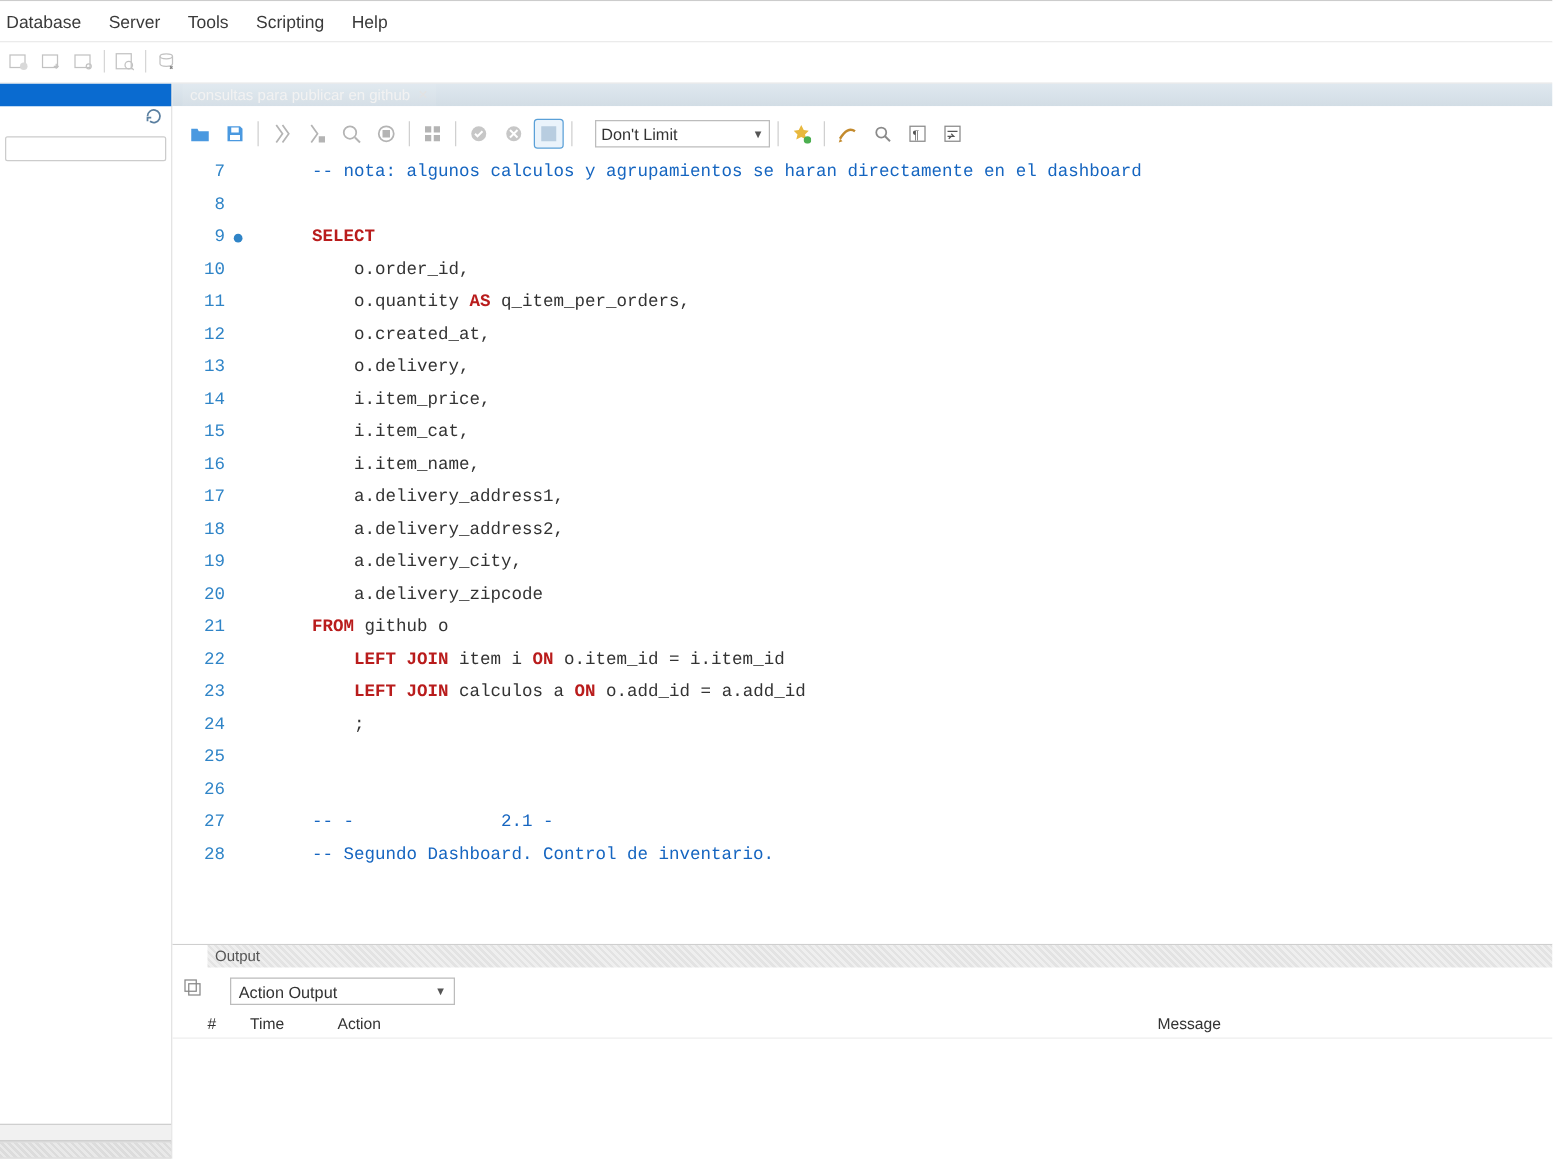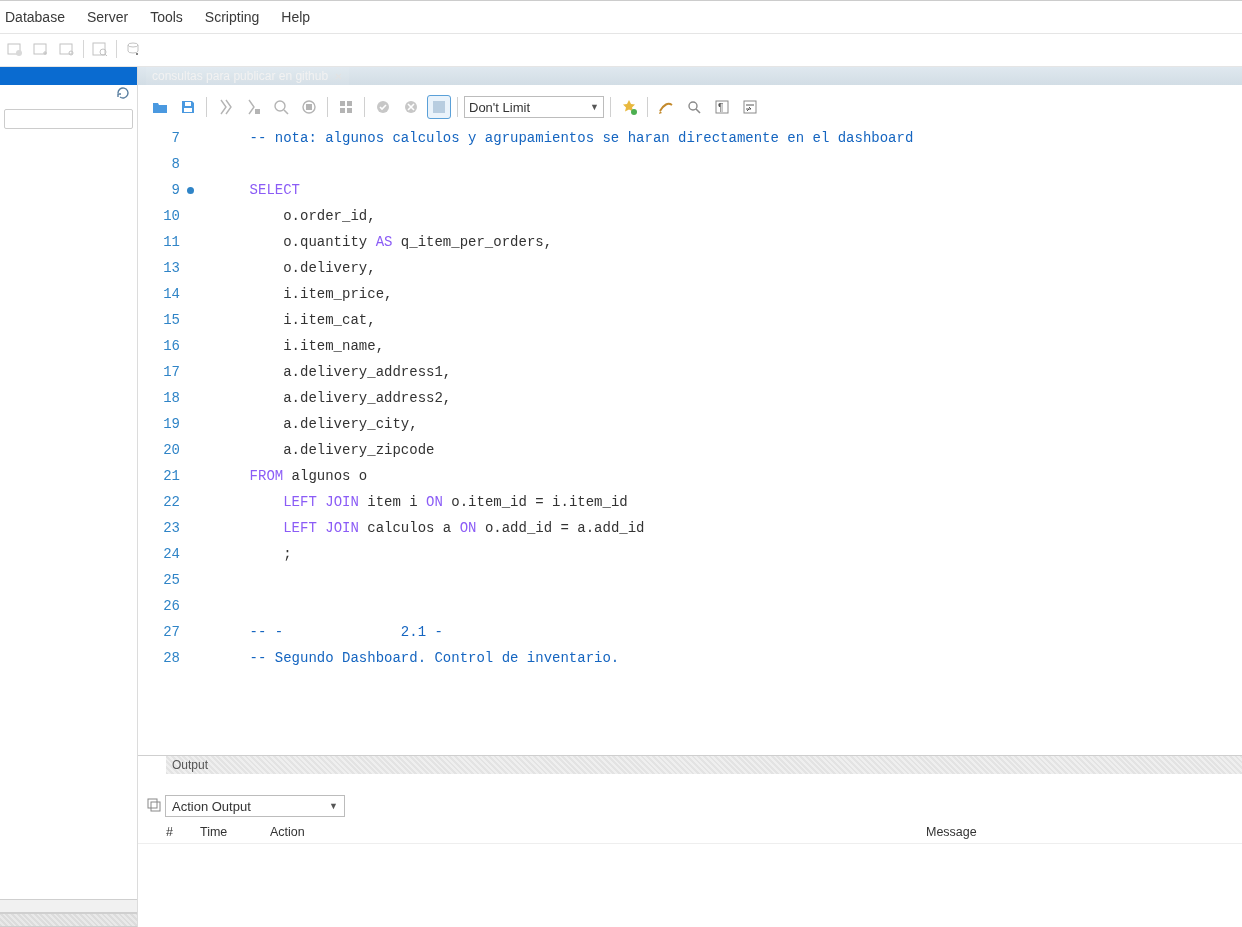--- a/index.html
+++ b/index.html
@@ -140,21 +140,21 @@
     border: 1px solid #5aa0d8;
     background: #eaf3fb;
   }
   .qb-sep { width:1px; height:20px; background:#d0d0d0; margin:0 2px; }
   .limit-select {
     width: 140px; height: 22px;
     border: 1px solid #bcbcbc;
     background: #fff;
     font-size: 13px;
     padding: 0 4px;
-    display: flex; align-items: center; justify-content: space-between;
+    display: flex; align-items: center; justify-content: space-between; margin-left: 12px;
   }
   .limit-select .caret { font-size: 9px; color: #555; }
   
   .code-viewport {
     flex: 1;
     overflow: hidden;
     background: #fff;
     position: relative;
   }
   .code-scroll {
@@ -182,45 +182,43 @@
     right: -4px;
     top: 10px;
     width: 7px; height: 7px;
     border-radius: 50%;
     background: #2f84c7;
   }
   .code {
     padding-left: 26px;
     color: #333;
   }
-  .kw { color: #8b5cf6; font-weight: 400; }
+  .kw { color: #b91c1c; font-weight: 700; }
   .cm { color: #1565c0; }
   
   .output-panel {
     border-top: 1px solid #cfcfcf;
     display: flex;
     flex-direction: column;
     height: 172px;
     background: #fff;
   }
   .output-header {
     height: 18px;
     background: repeating-linear-gradient(45deg, #e3e3e3 0 2px, #efefef 2px 4px);
     display: flex; align-items: center;
     padding-left: 6px;
     font-size: 12px;
     color: #555;
     margin-left: 28px;
   }
   .output-row2 {
     display: flex;
-    align-items: center;
-    gap: 3px;
+    gap: 22px;
     padding: 8px 8px 6px 8px;
-    margin-top: 13px;
   }
   .out-select {
     width: 180px; height: 22px;
     border: 1px solid #bcbcbc;
     display: flex; align-items: center; justify-content: space-between;
     padding: 0 6px;
     font-size: 13px;
     background: #fff;
   }
   .out-select .caret { font-size: 9px; color:#555; }
@@ -420,29 +418,30 @@
       </div>
     </div>
 
     <div class="code-viewport">
       <div class="code-scroll" id="code-scroll">
           <div class="code-line"><div class="gutter">7</div><div class="code"><span>    </span><span class="cm">-- nota: algunos calculos y agrupamientos se haran directamente en el dashboard</span></div></div>
           <div class="code-line"><div class="gutter">8</div><div class="code"><span></span></div></div>
           <div class="code-line"><div class="gutter">9<span class="dot"></span></div><div class="code"><span>    </span><span class="kw">SELECT</span></div></div>
           <div class="code-line"><div class="gutter">10</div><div class="code"><span>        o.order_id,</span></div></div>
           <div class="code-line"><div class="gutter">11</div><div class="code"><span>        o.quantity </span><span class="kw">AS</span><span> q_item_per_orders,</span></div></div>
+          <div class="code-line"><div class="gutter">12</div><div class="code"><span>        o.created_at,</span></div></div>
           <div class="code-line"><div class="gutter">13</div><div class="code"><span>        o.delivery,</span></div></div>
           <div class="code-line"><div class="gutter">14</div><div class="code"><span>        i.item_price,</span></div></div>
           <div class="code-line"><div class="gutter">15</div><div class="code"><span>        i.item_cat,</span></div></div>
           <div class="code-line"><div class="gutter">16</div><div class="code"><span>        i.item_name,</span></div></div>
           <div class="code-line"><div class="gutter">17</div><div class="code"><span>        a.delivery_address1,</span></div></div>
           <div class="code-line"><div class="gutter">18</div><div class="code"><span>        a.delivery_address2,</span></div></div>
           <div class="code-line"><div class="gutter">19</div><div class="code"><span>        a.delivery_city,</span></div></div>
           <div class="code-line"><div class="gutter">20</div><div class="code"><span>        a.delivery_zipcode</span></div></div>
-          <div class="code-line"><div class="gutter">21</div><div class="code"><span>    </span><span class="kw">FROM</span><span> algunos o</span></div></div>
+          <div class="code-line"><div class="gutter">21</div><div class="code"><span>    </span><span class="kw">FROM</span><span> github o</span></div></div>
           <div class="code-line"><div class="gutter">22</div><div class="code"><span>        </span><span class="kw">LEFT JOIN</span><span> item i </span><span class="kw">ON</span><span> o.item_id = i.item_id</span></div></div>
           <div class="code-line"><div class="gutter">23</div><div class="code"><span>        </span><span class="kw">LEFT JOIN</span><span> calculos a </span><span class="kw">ON</span><span> o.add_id = a.add_id</span></div></div>
           <div class="code-line"><div class="gutter">24</div><div class="code"><span>        ;</span></div></div>
           <div class="code-line"><div class="gutter">25</div><div class="code"><span> </span></div></div>
           <div class="code-line"><div class="gutter">26</div><div class="code"><span> </span></div></div>
           <div class="code-line"><div class="gutter">27</div><div class="code"><span>    </span><span class="cm">-- -              2.1 -</span></div></div>
           <div class="code-line"><div class="gutter">28</div><div class="code"><span>    </span><span class="cm">-- Segundo Dashboard. Control de inventario.</span></div></div>
         </div>
 
     </div>

